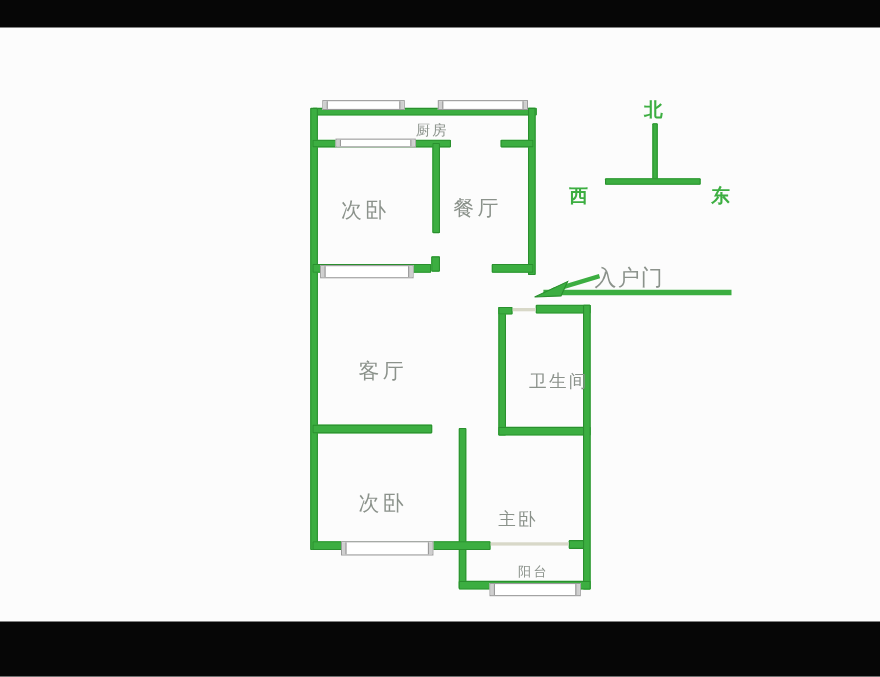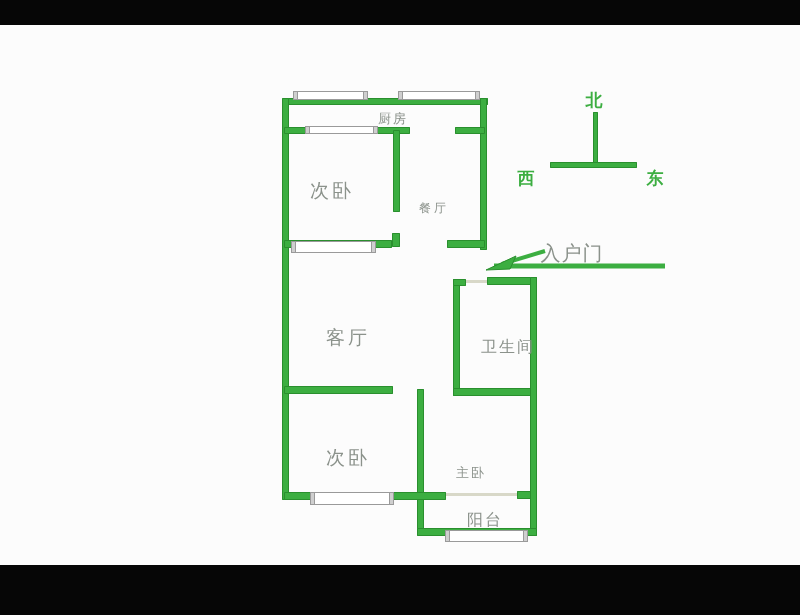--- a/index.html
+++ b/index.html
@@ -82,26 +82,26 @@
       <div class="window" style="left: 293px; top: 91px; width: 75px; height: 9px;"></div>
       <div class="window" style="left: 398px; top: 91px; width: 82px; height: 9px;"></div>
       <div class="window" style="left: 305px; top: 126px; width: 73px; height: 8px;"></div>
       <div class="window" style="left: 291px; top: 241px; width: 85px; height: 12px;"></div>
       <div class="window" style="left: 310px; top: 492px; width: 84px; height: 13px;"></div>
       <div class="window" style="left: 445px; top: 530px; width: 83px; height: 12px;"></div>
     </div>
 
   <div class="room-label" style="left:393px;top:119px;font-size:13px;letter-spacing:2px;">厨房</div>
   <div class="room-label" style="left:332px;top:191px;font-size:19px;">次卧</div>
-  <div class="room-label" style="left:434px;top:208px;font-size:12px;">餐厅</div>
+  <div class="room-label" style="left:434px;top:189px;font-size:19px;">餐厅</div>
   <div class="room-label" style="left:348px;top:338px;font-size:19px;">客厅</div>
   <div class="room-label" style="left:496px;top:347px;font-size:16px;letter-spacing:2px;margin-left:12px;">卫生间</div>
   <div class="room-label" style="left:348px;top:458px;font-size:19px;">次卧</div>
-  <div class="room-label" style="left:471px;top:473px;font-size:13px;letter-spacing:2px;">主卧</div>
-  <div class="room-label" style="left:485px;top:520px;font-size:16px;letter-spacing:2px;">阳台</div>
+  <div class="room-label" style="left:471px;top:473px;font-size:16px;letter-spacing:2px;">主卧</div>
+  <div class="room-label" style="left:485px;top:520px;font-size:12px;letter-spacing:2px;">阳台</div>
   <div class="room-label" style="left:572px;top:253px;font-size:20px;letter-spacing:1px;">入户门</div>
 
   <div class="compass-label" style="left:594px;top:100px;font-size:17px;">北</div>
   <div class="compass-label" style="left:526px;top:178px;font-size:17px;">西</div>
   <div class="compass-label" style="left:655px;top:178px;font-size:17px;">东</div>
 
   <svg id="entrance-arrow" width="195" height="34" viewBox="0 0 195 34">
     <line x1="16" y1="23" x2="187" y2="23" stroke="#3cae41" stroke-width="5"></line>
     <line x1="67" y1="8" x2="24" y2="21" stroke="#3cae41" stroke-width="4"></line>
     <polygon points="8,27 38,13 32,26" fill="#3cae41" stroke="#2a8f2e" stroke-width="1"></polygon>

